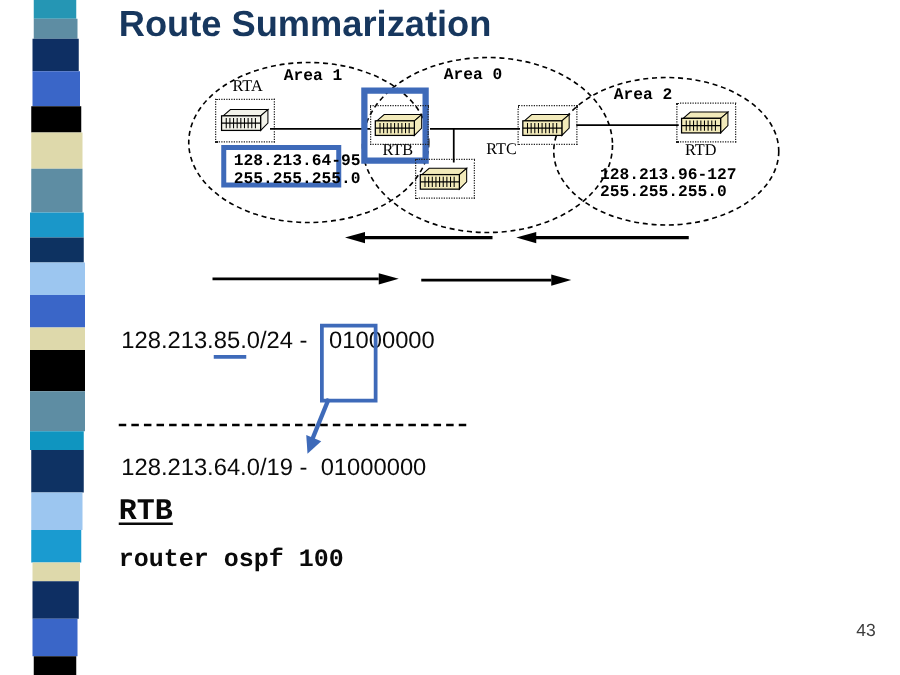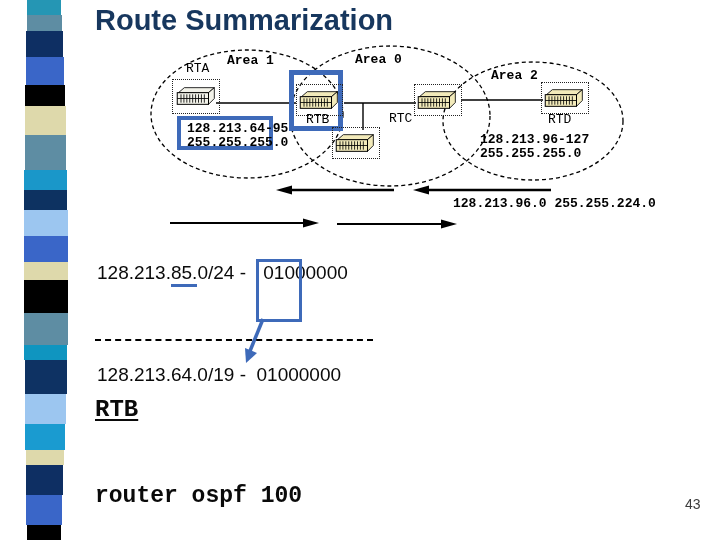--- a/index.html
+++ b/index.html
@@ -8,33 +8,33 @@
   .abs{position:absolute;}
   
   #ribbon{position:absolute;left:22px;top:0;width:50px;height:540px;}
   #ribbon .blk{box-sizing:border-box;}
   
   #title{left:95px;top:4px;font-size:29px;font-weight:bold;color:#17375e;letter-spacing:0px;white-space:nowrap;}
   
   #diagram-svg{left:0;top:0;}
   
   .serif-b{font-family:Liberation Mono, monospace;font-weight:bold;font-size:13px;color:#000;line-height:14px;white-space:nowrap;}
-  .serif-r{font-family:Liberation Mono, monospace;font-weight:normal;font-size:13px;color:#000;white-space:nowrap;}
+  .serif-r{font-family:Liberation Serif, serif;font-weight:normal;font-size:13px;color:#000;white-space:nowrap;}
   .dotted-box{border:1px dotted #222;display:flex;align-items:center;justify-content:center;background:transparent;}
   .blue-frame{border:5px solid #3e6ab9;background:transparent;box-sizing:border-box;text-align:right;}
   .router-cream{color:#f2eaba;}
   .router-white{color:#f3f3ea;}
   
   .bin-line{font-size:19px;color:#0a0a0a;white-space:pre;}
   .bits{margin-left:12px;}
   .u-blue{border-bottom:3px solid #3e6ab9;padding-bottom:1px;}
   #divider{width:278px;height:0;border-top:2px dashed #000;}
   .mono-b{font-family:"Liberation Mono",monospace;font-weight:bold;color:#0a0a0a;white-space:pre;}
   #rtb-heading{font-size:24px;text-decoration:underline;text-underline-offset:3px;}
-  #cfg-line1{font-size:23px;margin-top:46px;}
+  #cfg-line1{font-size:20px;}
   #cfg-line2{font-size:23px;}
   #page-number{font-size:14px;color:#3c3c3c;}
   #callout-box{border:3px solid #3e6ab9;background:transparent;}
 </style>
 </head>
 <body>
 
 <div id="slide">
 
   <div id="ribbon">
@@ -139,21 +139,20 @@
       <div>128.213.64-95</div>
       <div>255.255.255.0</div>
     </div>
   </div>
 
   <div class="abs serif-b" style="left:480px;top:133px;">
     <div>128.213.96-127</div>
     <div>255.255.255.0</div>
   </div>
 
-  <div class="abs serif-b" style="left:453px;top:197px;">128.213.96.0 255.255.224.0</div>
 
 
   <div class="abs bin-line" style="left:97px;top:262px;"><span>128.213.</span><span class="u-blue">85.</span><span>0/24 - </span><span class="bits">01000000</span></div>
 
 
   <div id="callout-box" class="abs" style="left:256px;top:259px;width:40px;height:57px;"></div>
   <svg class="abs" style="left:238px;top:317px;" width="34" height="52" viewBox="0 0 34 52">
     <line x1="25" y1="2" x2="12" y2="34" stroke="#3e6ab9" stroke-width="3.5"></line>
     <polygon points="8,46 7,31 19,36" fill="#3e6ab9"></polygon>
   </svg>

